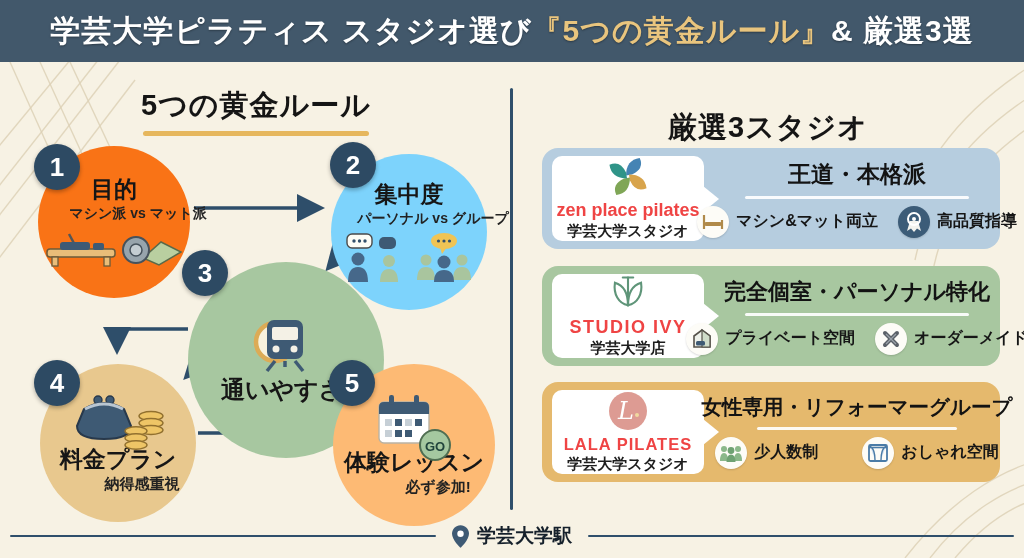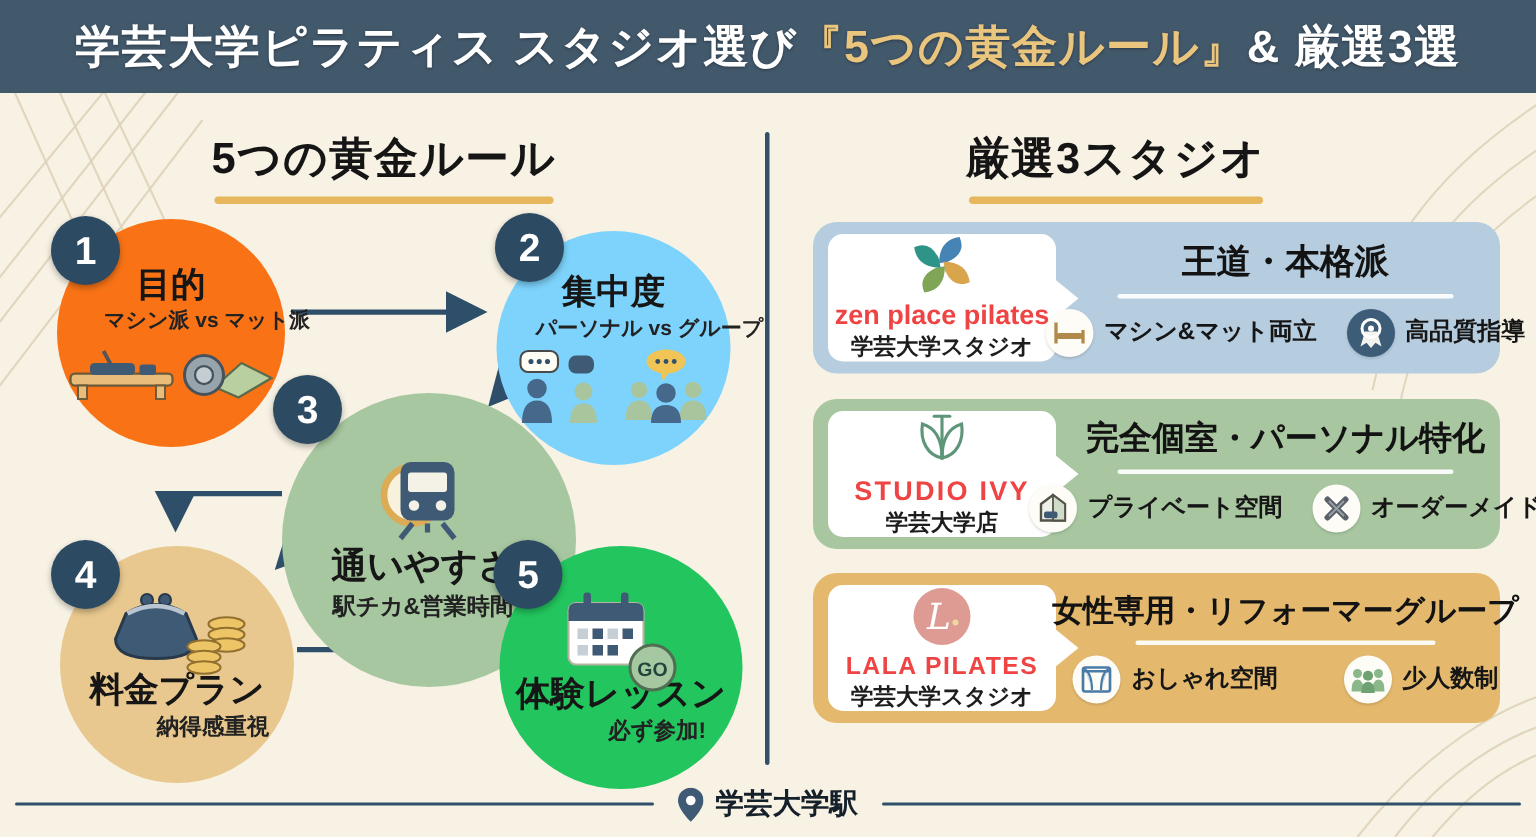--- a/index.html
+++ b/index.html
@@ -20,32 +20,32 @@
   .header .gold{color:#e9c57e;}
   
   .deco{position:absolute;inset:0;pointer-events:none;z-index:0;}
   .deco path,.deco line{stroke:#ddd1b6;stroke-width:1.4;fill:none;opacity:.85;}
   
   .panel-heading{position:absolute;top:86px;width:512px;text-align:center;z-index:2;}
   .panel-heading .txt{font-size:29px;font-weight:bold;color:#151515;letter-spacing:1px;}
   .panel-heading .rule{height:5px;background:#e6b75d;border-radius:3px;margin:5px auto 0;}
   .heading-left{left:0;}
   .heading-left .rule{width:226px;}
-  .heading-right{left:488px;}
+  .heading-right{left:512px;margin-top:22px;}
   .heading-right .rule{width:196px;}
   
   .v-divider{position:absolute;left:510px;top:88px;width:3px;height:422px;background:#2f4f6b;border-radius:2px;z-index:1;}
   
   .rule-circle{position:absolute;border-radius:50%;text-align:center;z-index:2;
     display:flex;flex-direction:column;align-items:center;justify-content:center;}
   .rc1{left:38px;top:146px;width:152px;height:152px;background:#f97316;}
   .rc2{left:331px;top:154px;width:156px;height:156px;background:#7dd3fc;}
   .rc3{left:188px;top:262px;width:196px;height:196px;background:#a7c7a0;}
   .rc4{left:40px;top:364px;width:156px;height:158px;background:#e8c88e;}
-  .rc5{left:333px;top:364px;width:162px;height:162px;background:#22c55e;text-align:right;}
+  .rc5{left:333px;top:364px;width:162px;height:162px;background:#fdba74;text-align:right;}
   .rule-title{font-size:23px;font-weight:bold;line-height:1.1;color:#161616;}
   .rc3 .rule-title{font-size:24px;}
   .rule-sub{font-size:14px;font-weight:bold;color:#222;margin-top:2px;white-space:nowrap;margin-left:48px;}
   .rc3 .rule-sub{font-size:15.5px;}
   .icon-row{display:flex;align-items:flex-end;justify-content:center;margin-top:4px;}
   .num-badge{
     position:absolute;width:46px;height:46px;border-radius:50%;background:#2d4a63;color:#fff;
     font-size:26px;font-weight:bold;display:flex;align-items:center;justify-content:center;
     box-shadow:0 2px 4px rgba(0,0,0,.3);z-index:4;
   }
@@ -198,21 +198,20 @@
         <rect x="7" y="3" width="36" height="39" rx="7" fill="#3e5a74"></rect>
         <rect x="12" y="10" width="26" height="13" rx="2" fill="#f4f1e6"></rect>
         <circle cx="16" cy="32" r="3.5" fill="#f4f1e6"></circle>
         <circle cx="34" cy="32" r="3.5" fill="#f4f1e6"></circle>
         <line x1="15" y1="44" x2="7" y2="54" stroke="#3e5a74" stroke-width="3.5"></line>
         <line x1="35" y1="44" x2="43" y2="54" stroke="#3e5a74" stroke-width="3.5"></line>
         <line x1="25" y1="44" x2="25" y2="50" stroke="#3e5a74" stroke-width="3.5"></line>
       </svg>
     </div>
     <div class="rule-title" style="margin-left:-8px;">通いやすさ</div>
-    <div class="rule-sub" style="margin-left:-8px;">駅チカ&amp;営業時間</div>
   </div>
   <div class="num-badge nb3">3</div>
 
   <div class="rule-circle rc4">
     <div class="icon-row" style="position:relative;margin:0 0 3px 0;">
       <svg width="66" height="52" viewBox="0 0 66 52">
         <circle cx="27" cy="8" r="4" fill="#3e5a74" stroke="#28394c" stroke-width="1.4"></circle>
         <circle cx="39" cy="8" r="4" fill="#3e5a74" stroke="#28394c" stroke-width="1.4"></circle>
         <path d="M13,17 Q33,5 53,17 L60,34 Q60,47 33,47 Q6,47 6,34 Z" fill="#3e5a74" stroke="#28394c" stroke-width="2"></path>
         <path d="M14,17 Q33,7 52,17" stroke="#b9c6d2" stroke-width="3" fill="none"></path>
@@ -356,42 +355,42 @@
       </svg>
       <div class="studio-name">LALA PILATES</div>
       <div class="studio-branch">学芸大学スタジオ</div>
     </div>
     <div class="card-right">
       <div class="card-title">女性専用・リフォーマーグループ</div>
       <div class="card-rule"></div>
       <div class="features" style="gap:44px;">
         <div class="feature">
           <span class="f-circle">
-            <svg width="22" height="20" viewBox="0 0 22 20">
-              <rect x="2" y="2" width="18" height="16" rx="1.5" fill="none" stroke="#4a7ba6" stroke-width="1.8"></rect>
-              <path d="M3,3 Q8,6 8,17" fill="#cfdff0" stroke="#4a7ba6" stroke-width="1.4"></path>
-              <path d="M19,3 Q14,6 14,17" fill="#cfdff0" stroke="#4a7ba6" stroke-width="1.4"></path>
-              <line x1="2" y1="4.5" x2="20" y2="4.5" stroke="#4a7ba6" stroke-width="1.6"></line>
-            </svg>
-          </span>
-          <span class="feature-label">おしゃれ空間</span>
-        </div>
-        <div class="feature">
-          <span class="f-circle">
             <svg width="24" height="18" viewBox="0 0 24 18">
               <circle cx="5" cy="5" r="3" fill="#8bb88a"></circle>
               <path d="M1,17 Q1,9 5,9 Q9,9 9,17 Z" fill="#8bb88a"></path>
               <circle cx="19" cy="5" r="3" fill="#8bb88a"></circle>
               <path d="M15,17 Q15,9 19,9 Q23,9 23,17 Z" fill="#8bb88a"></path>
               <circle cx="12" cy="6.5" r="3.4" fill="#6fa273"></circle>
               <path d="M7.5,18 Q7.5,10.5 12,10.5 Q16.5,10.5 16.5,18 Z" fill="#6fa273"></path>
             </svg>
           </span>
           <span class="feature-label">少人数制</span>
         </div>
+        <div class="feature">
+          <span class="f-circle">
+            <svg width="22" height="20" viewBox="0 0 22 20">
+              <rect x="2" y="2" width="18" height="16" rx="1.5" fill="none" stroke="#4a7ba6" stroke-width="1.8"></rect>
+              <path d="M3,3 Q8,6 8,17" fill="#cfdff0" stroke="#4a7ba6" stroke-width="1.4"></path>
+              <path d="M19,3 Q14,6 14,17" fill="#cfdff0" stroke="#4a7ba6" stroke-width="1.4"></path>
+              <line x1="2" y1="4.5" x2="20" y2="4.5" stroke="#4a7ba6" stroke-width="1.6"></line>
+            </svg>
+          </span>
+          <span class="feature-label">おしゃれ空間</span>
+        </div>
       </div>
     </div>
   </div>
 
   <div class="footer">
     <div class="line"></div>
     <div class="station">
       <svg width="17" height="23" viewBox="0 0 18 24">
         <path d="M9,0 C4,0 0,4 0,9 C0,15.5 9,24 9,24 C9,24 18,15.5 18,9 C18,4 14,0 9,0 Z" fill="#3e5a74"></path>
         <circle cx="9" cy="9" r="3.4" fill="#fff"></circle>

